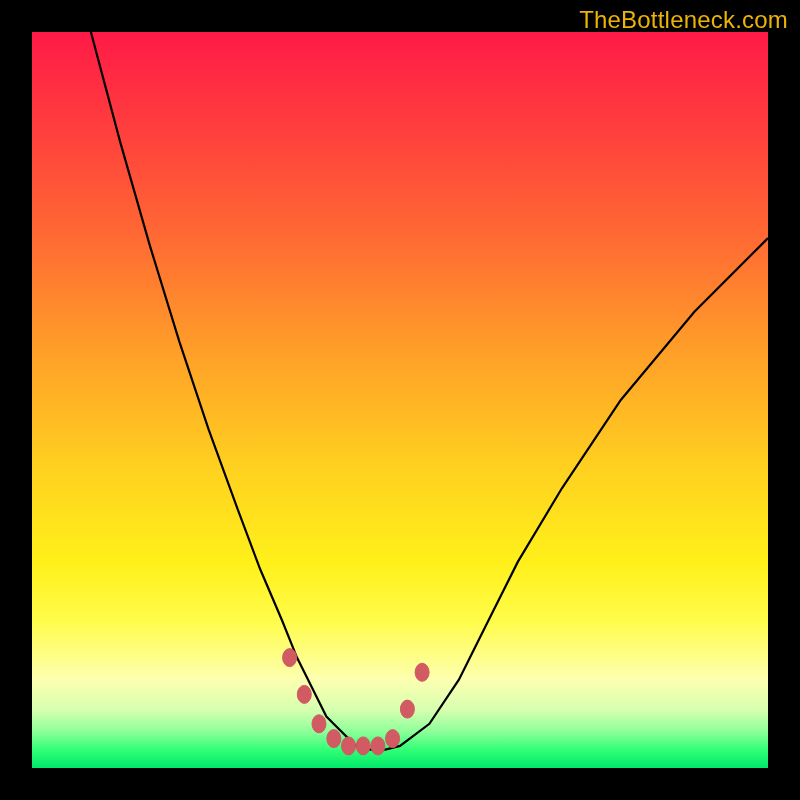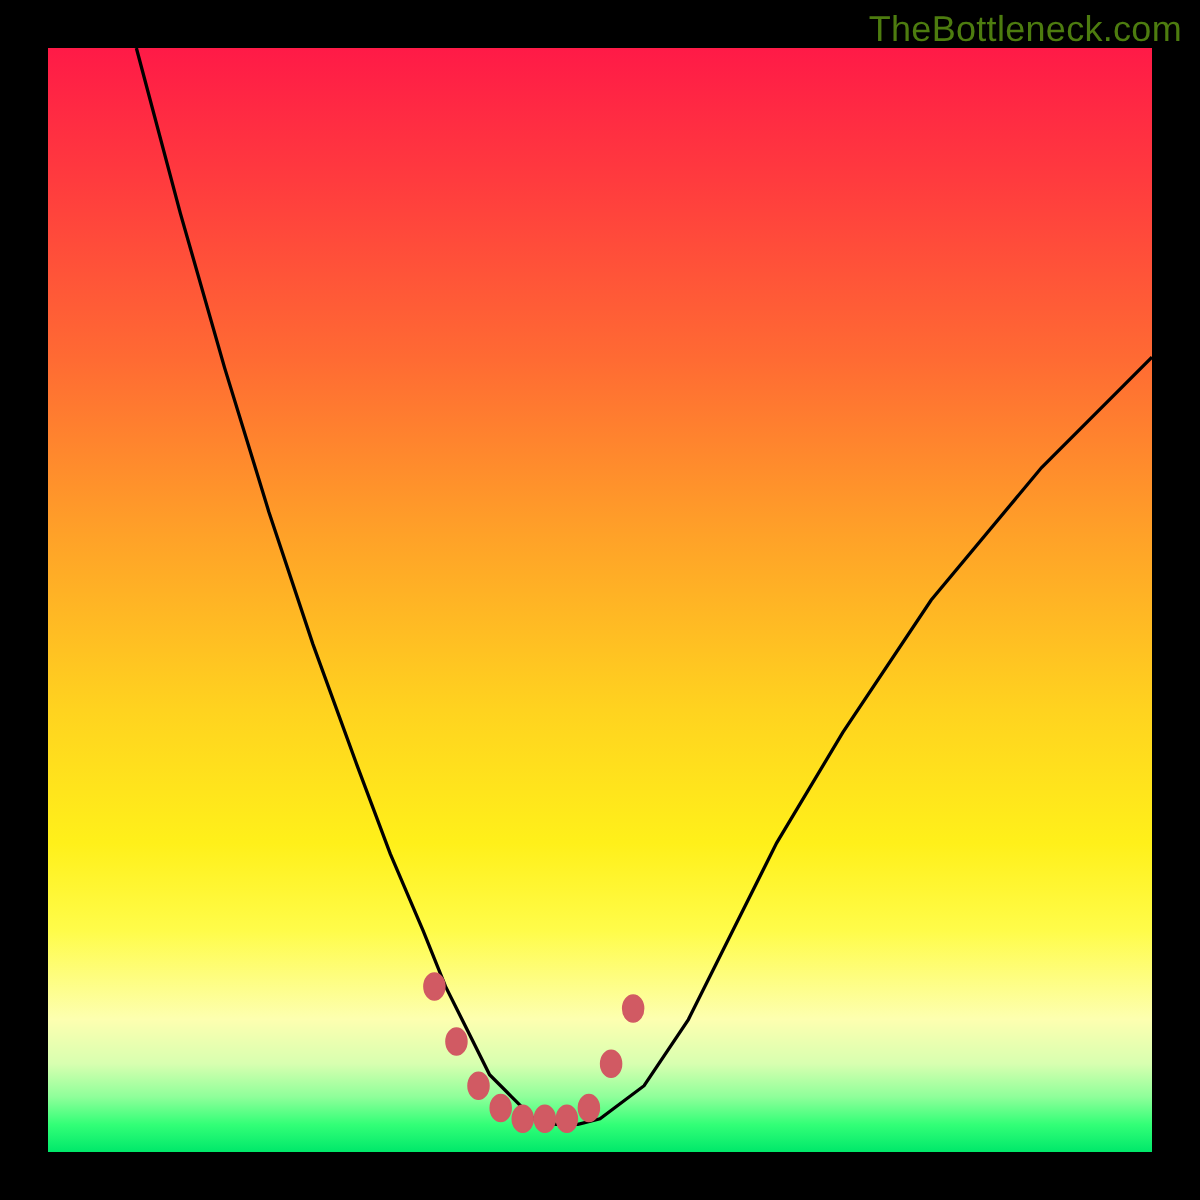--- a/index.html
+++ b/index.html
@@ -38,21 +38,21 @@
       #d8ffb0 92%,
       #8fff9a 95%,
       #33ff77 97.5%,
       #00e86a 100%
     );
   }
   .watermark {
     position: absolute;
     top: 6px;
     right: 12px;
-    color: #4d7c0f;
+    color: #eab308;
     font-size: 24px;
     font-weight: 400;
     letter-spacing: 0.2px;
     user-select: none;
   }
   svg.curve {
     position: absolute;
     top: 0;
     left: 0;
     width: 736px;

